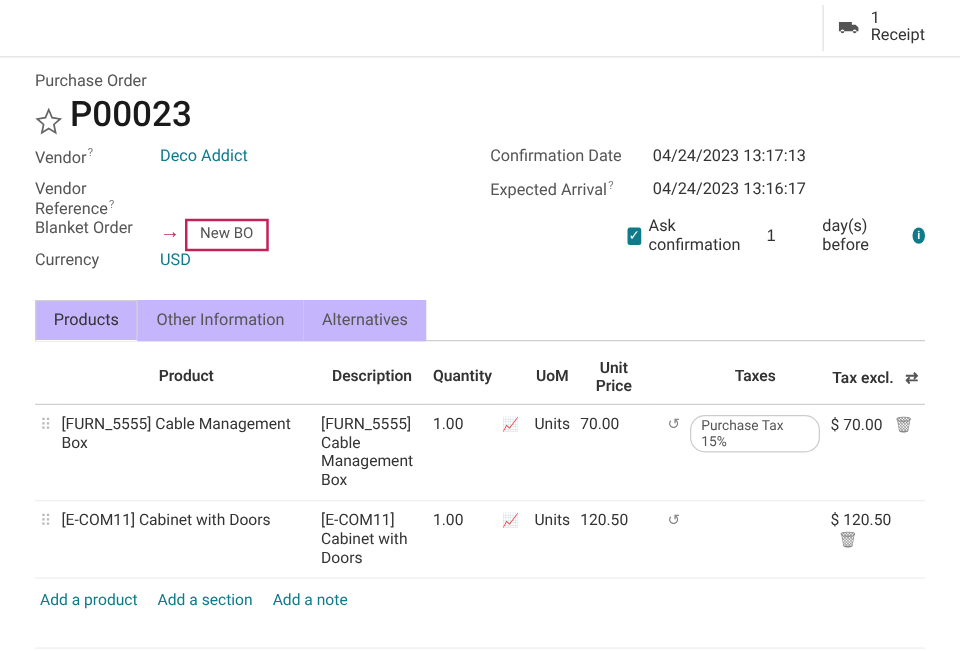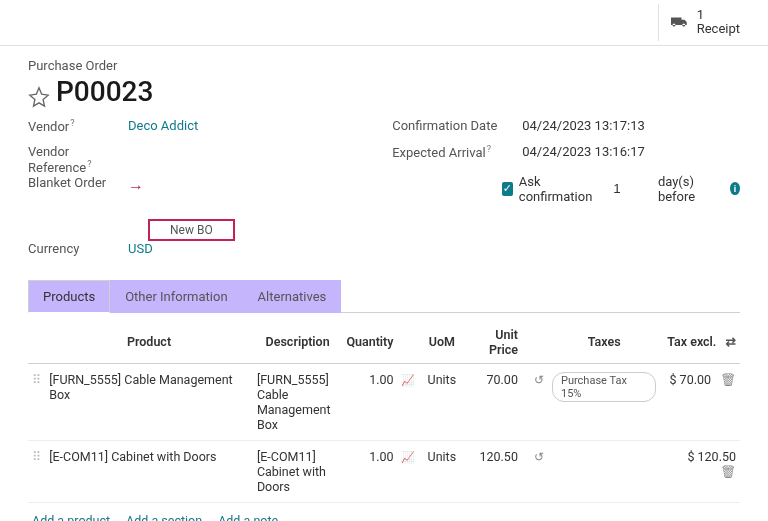--- a/index.html
+++ b/index.html
@@ -34,25 +34,24 @@
   .star-icon { width:22px;height:22px; stroke:#666; fill:none; stroke-width:1.5; cursor:pointer;}
   .fields { display:flex; gap:24px; margin-bottom:12px;}
   .fields-col { flex:1; }
   .field-row { display:flex; min-height:26px; font-size:13px;}
   .field-label { width:100px; color:#555; position:relative;}
   .field-label .sup { font-size:9px; vertical-align:super; color:#777; margin-left:1px;}
   .field-value { color:#333; }
   .link { color:#0e7a8a; cursor:pointer;}
   .blanket-box {
     border: 2px solid #c22159;
-    padding: 2px 20px;
+    padding: 2px 10px;
     color:#555;
     font-size:12px;
     display:inline-block;
-    margin-top:44px;
   }
   .arrow-pink { color:#c22159; font-size:16px; margin-right:4px; font-weight:bold;}
   .checkbox-row { display:flex; align-items:center; gap:6px;}
   .chk {
     width:14px;height:14px;background:#0e7a8a;display:inline-flex;align-items:center;justify-content:center;color:#fff;font-size:11px;border-radius:2px;
   }
   .days-input { border:none; text-align:center; width:30px; color:#333;}
   .info-icon { width:13px;height:13px;border-radius:50%;background:#0e7a8a;color:#fff;display:inline-flex;align-items:center;justify-content:center;font-size:9px;font-weight:bold;margin-left:6px;}
   .tabs { display:flex; border-bottom:1px solid #d0d0d0; margin-top:6px;}
   .tab {
@@ -69,21 +68,21 @@
   .tab.active {
     border-color:#d0d0d0;
     color:#333;
     border-bottom:1px solid #fff;
   }
   table.grid { width:100%; border-collapse:collapse; margin-top:8px; font-size:12.5px;}
   table.grid th {
     text-align:center; font-weight:600; padding:6px 4px;
     border-bottom:1px solid #d0d0d0; color:#333;
   }
-  table.grid th.right, table.grid td.right { text-align:right; }
+  table.grid th.right, table.grid td.right { }
   table.grid td {
     padding:8px 4px; vertical-align:top; border-bottom:1px solid #eee;
   }
   .sort-handle { color:#bbb; cursor:grab; width:14px; text-align:center;}
   .tax-pill {
     border:1px solid #ccc; border-radius:12px; padding:1px 8px; font-size:11px;
     color:#555; display:inline-block; background:#fff;
   }
   .chart-ico { color:#2f6f7a; font-size:11px; margin-right:4px;}
   .undo-ico { color:#888; font-size:12px; margin-left:8px; cursor:pointer;}

